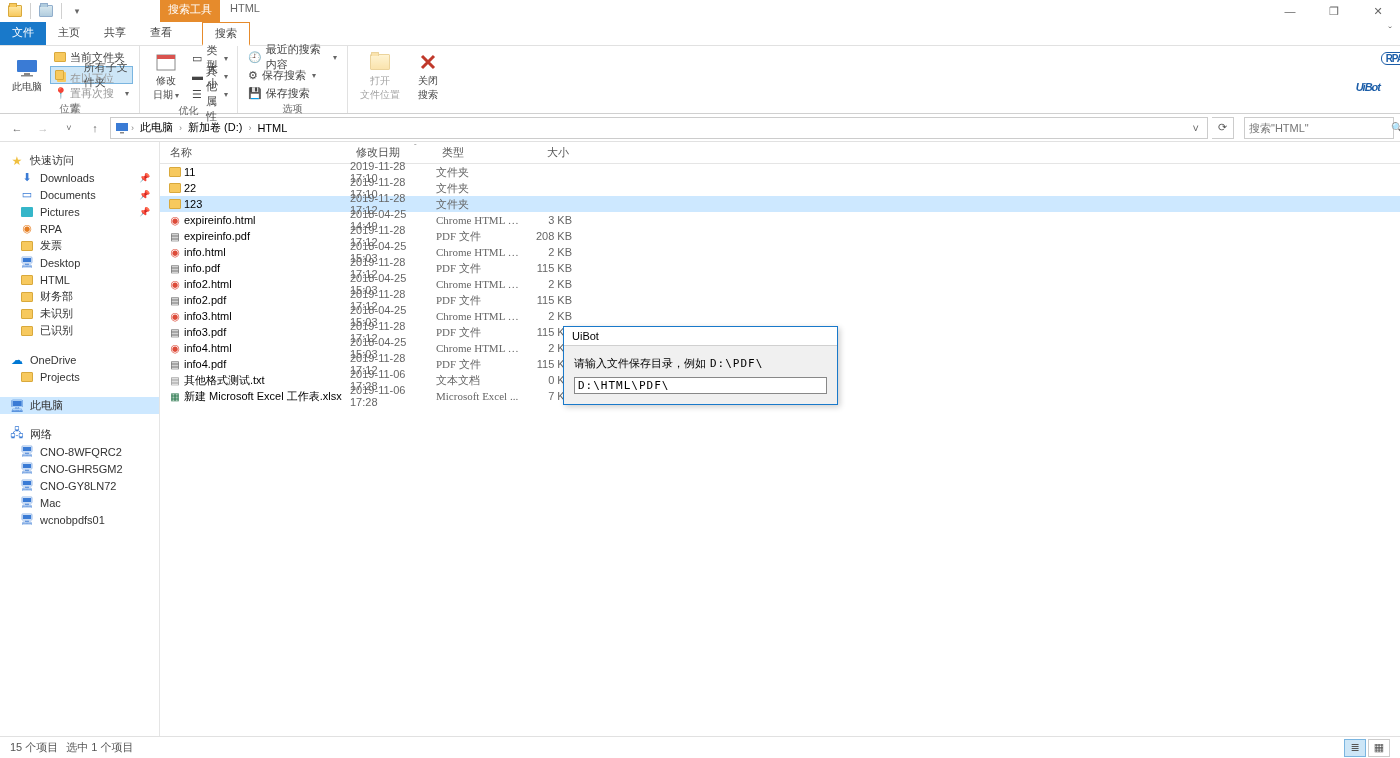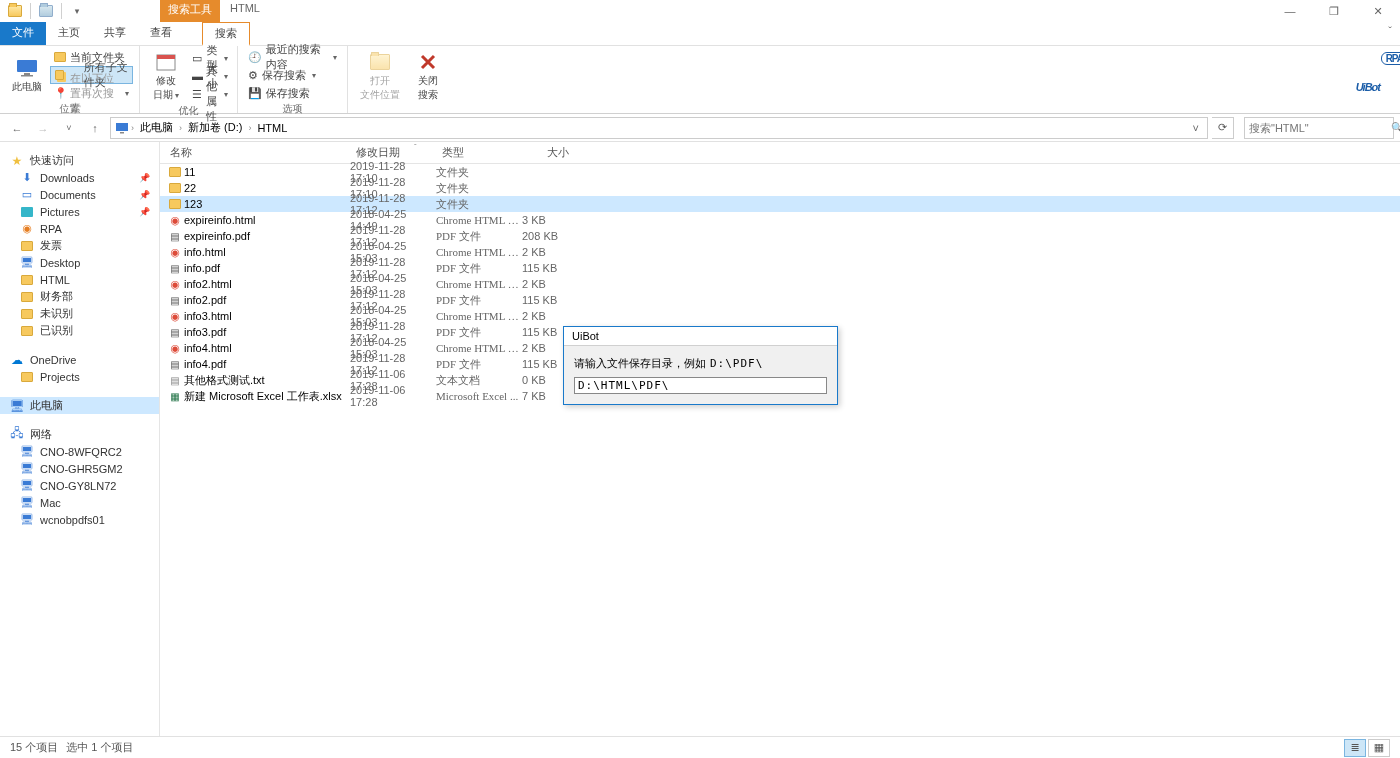--- a/index.html
+++ b/index.html
@@ -75,21 +75,21 @@
 .col-size { width: 54px; text-align: right; }
 .sort-ind { position:absolute; left: 254px; top: 0; font-size: 8px; color:#888;}
 
 .file-list { }
 .file-row { display: flex; align-items: center; height: 16px; cursor: pointer; }
 .file-row.selected { background: #cde8ff; }
 .file-row .fico { width: 18px; display:flex; justify-content:center; margin-left: 6px;}
 .file-row .fname { width: 166px; white-space: nowrap; overflow: hidden; text-overflow: ellipsis; }
 .file-row .fdate { width: 86px; color: #666; }
 .file-row .ftype { width: 86px; color: #666; white-space: nowrap; overflow: hidden; text-overflow: ellipsis; font-family: Liberation Serif, serif; }
-.file-row .fsize { width: 54px; color: #666; padding-right: 4px; }
+.file-row .fsize { width: 54px; text-align: right; color: #666; padding-right: 4px; }
 
 
 .status-bar { position: absolute; bottom: 0; left: 0; right: 0; height: 22px; border-top: 1px solid #e1e1e1; display: flex; align-items: center; padding: 0 10px; gap: 8px; color: #555; background: #fff; }
 .status-bar .view-btns { margin-left: auto; display: flex; gap: 2px; }
 .status-bar .vbtn { width: 22px; height: 18px; border: 1px solid #ccc; display:flex; align-items:center; justify-content:center; cursor:pointer;}
 .status-bar .vbtn.active { background: #cde6f7; border-color:#7ab5e0;}
 
 
 .dialog { position: absolute; left: 563px; top: 326px; width: 275px; border: 1px solid #1979ca; background: #f0f0f0; box-shadow: 2px 2px 6px rgba(0,0,0,0.2); }
 .dialog .dtitle { background: #fff; border-bottom: 1px solid #d0d0d0; padding: 3px 8px; font-size: 11px; }

